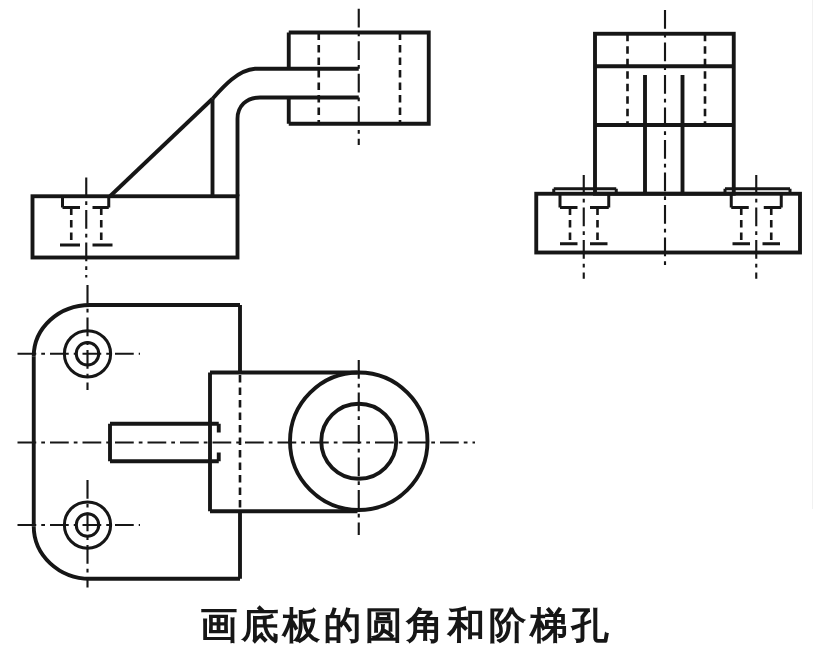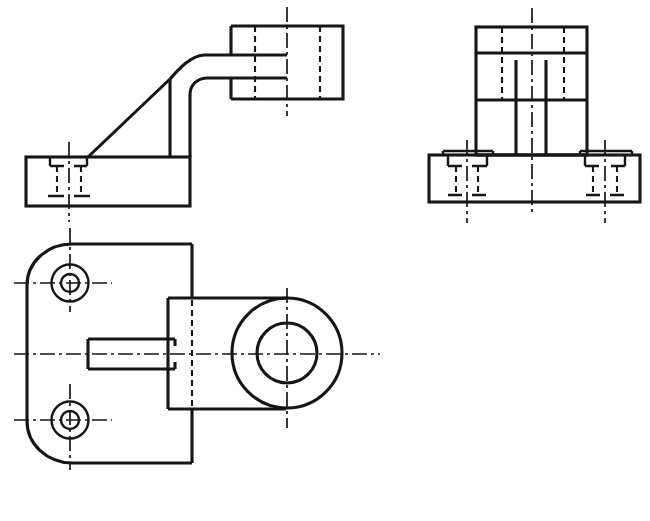--- a/index.html
+++ b/index.html
@@ -99,13 +99,14 @@
       <path class="s" d="M168,298 V409 M168,298 H286 M168,409 H286"></path>
 
       <circle class="s" cx="287" cy="353" r="55"></circle>
       <circle class="s" cx="287" cy="353" r="30"></circle>
 
       <path class="c" d="M14,354 H380"></path>
       <path class="c" d="M287,288 V428"></path>
     </g>
   </svg>
 
+  <div class="caption">画底板的圆角和阶梯孔</div>
 </div>
 
 </body></html>

